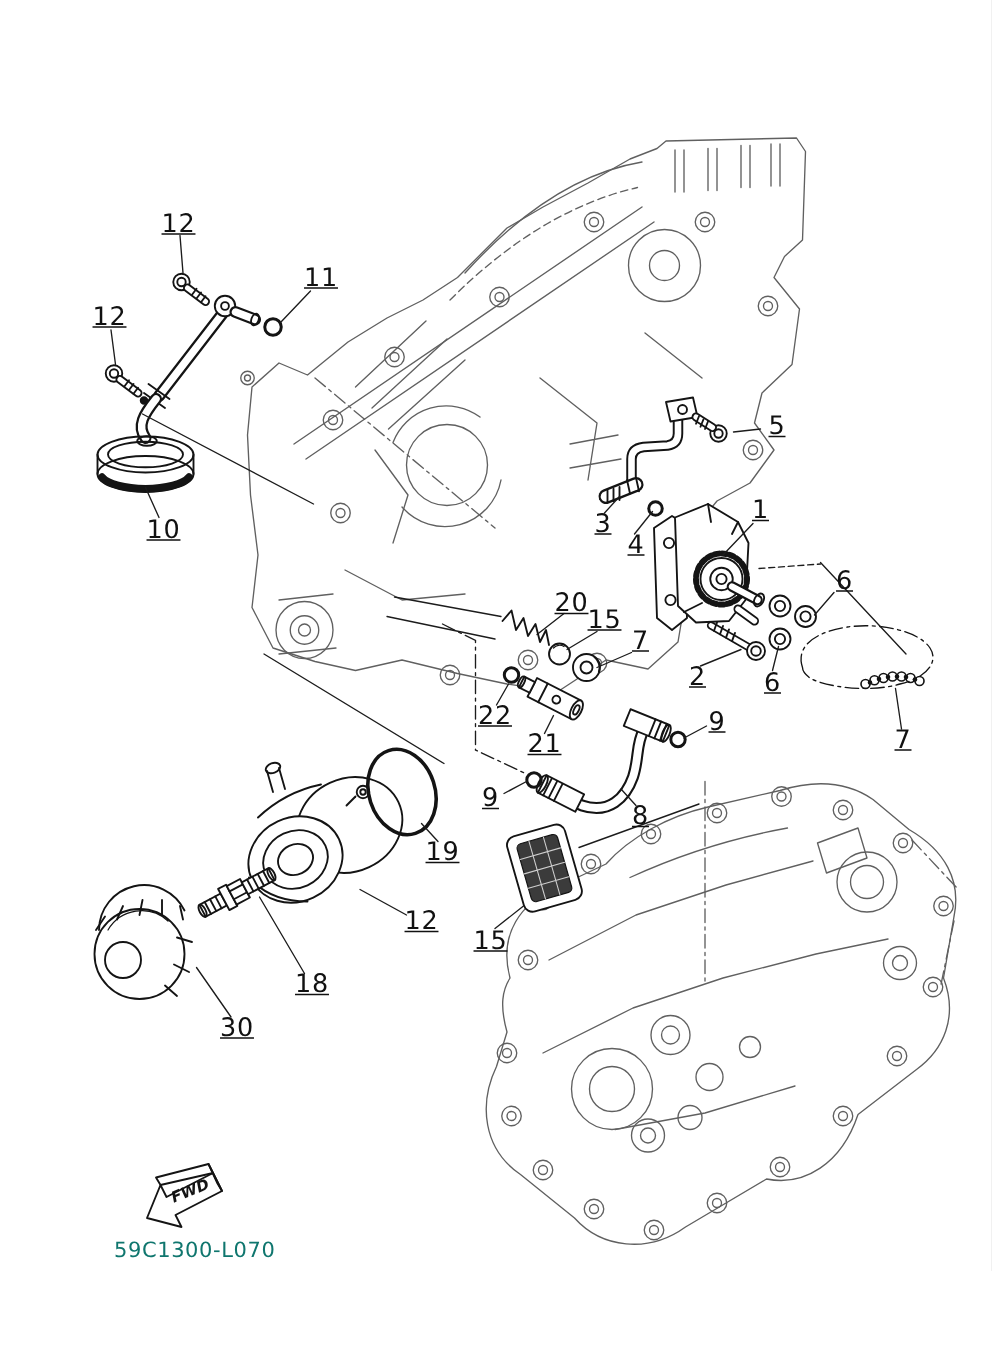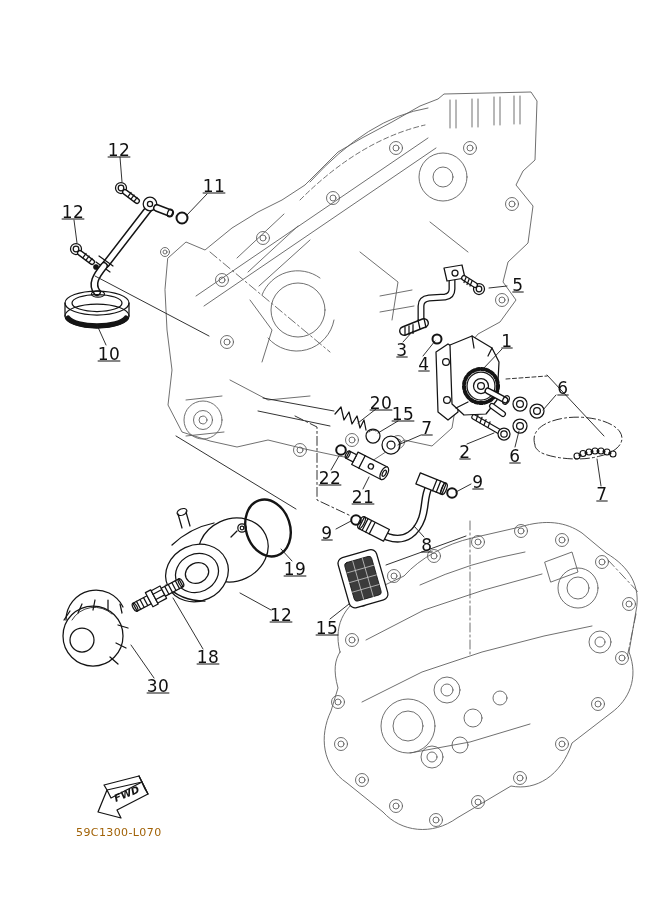--- a/index.html
+++ b/index.html
@@ -1,21 +1,21 @@
 <!DOCTYPE html>
 <html><head>
 <meta charset="utf-8">
 <style>
   html,body{margin:0;padding:0;background:#e8e8e8;}
   #stage{position:relative;width:661px;height:913px;background:#ffffff;overflow:hidden;
          font-family:"DejaVu Sans",sans-serif;}
   #artwork{position:absolute;left:0;top:0;}
   .callout{position:absolute;transform:translate(-50%,-50%);font-size:17px;line-height:1;
            color:#111;letter-spacing:.5px;white-space:nowrap;text-decoration:underline;}
-  .diagram-code{position:absolute;left:76px;top:826px;font-size:11px;color:#a16207;
+  .diagram-code{position:absolute;left:76px;top:826px;font-size:14px;color:#0f766e;
                 letter-spacing:.4px;}
 </style>
 </head>
 <body>
 
 <div id="stage">
 
 <svg id="artwork" width="661" height="913" viewBox="0 0 661 913">
   <defs>
     <g id="boss">

